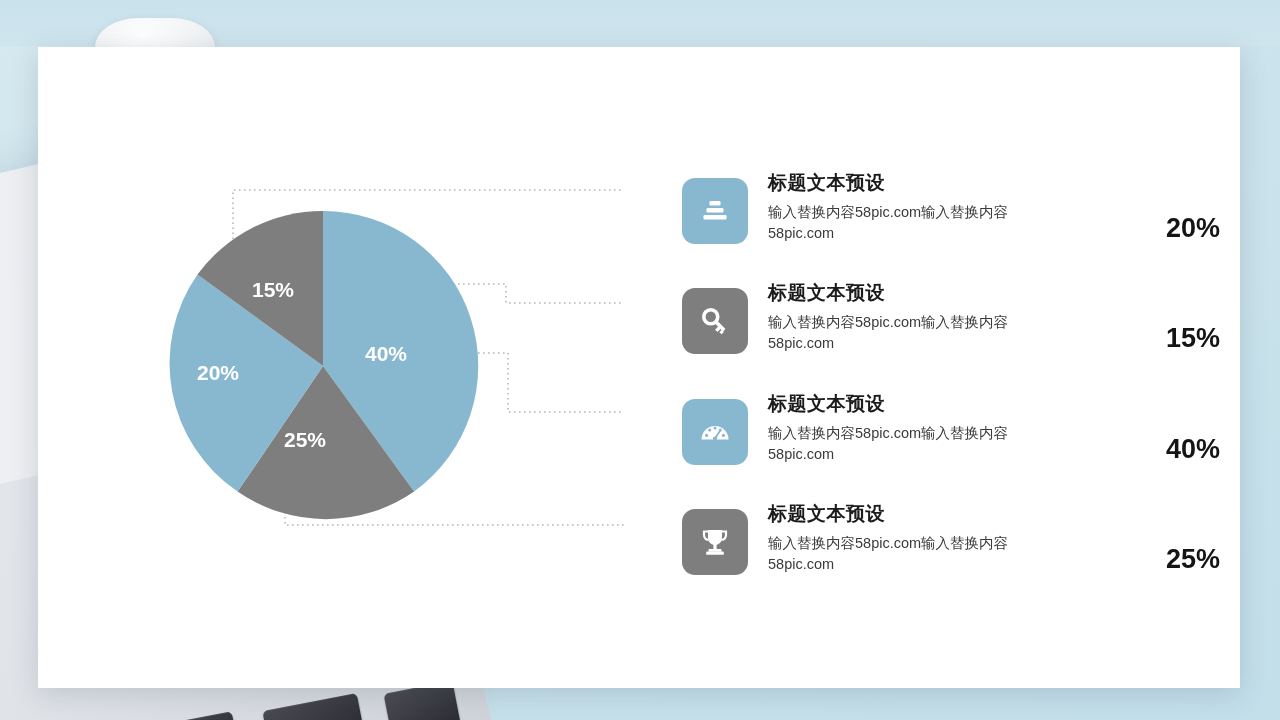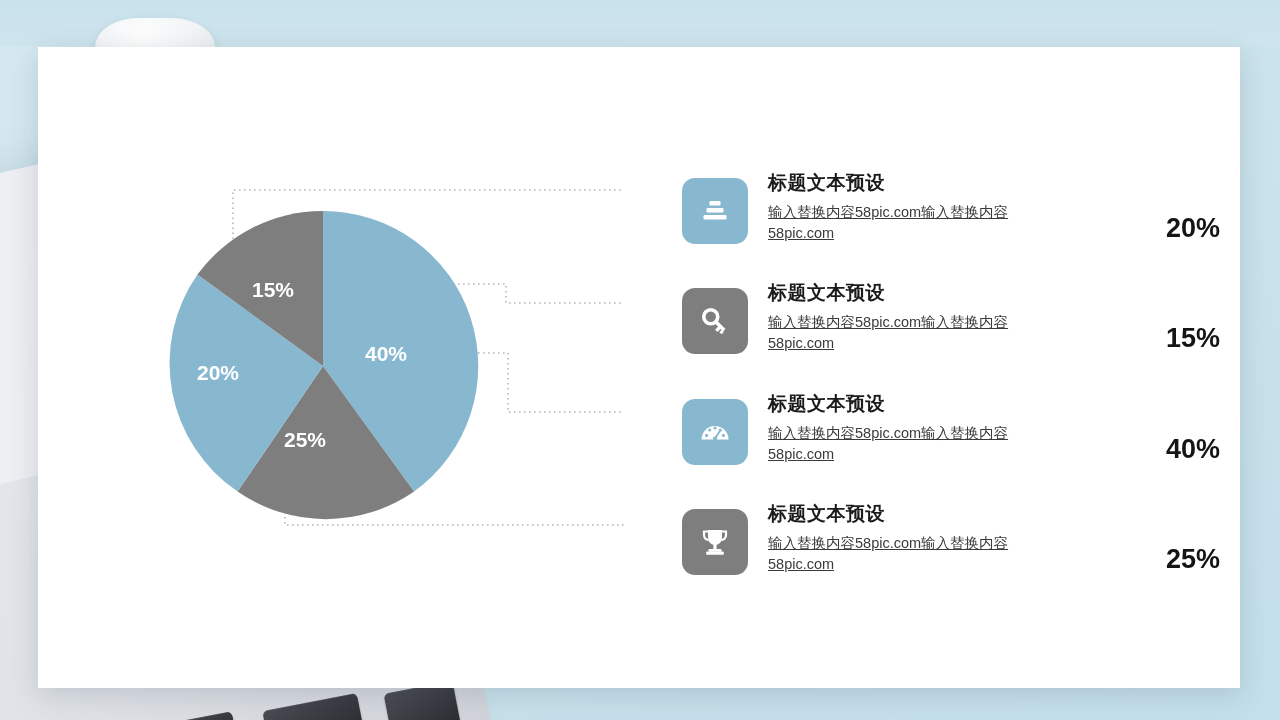--- a/index.html
+++ b/index.html
@@ -165,21 +165,20 @@
     line-height: 26px;
     margin: 0 0 6px 0;
   }
   .row-desc {
     font-family: "Liberation Sans", "DejaVu Sans", sans-serif;
     font-size: 14.5px;
     color: #3b3b3b;
     line-height: 21px;
     margin: 0;
     max-width: 286px;
-    text-decoration: underline;
   }
   .row-pct {
     flex: 0 0 auto;
     width: 96px;
     text-align: left;
     font-family: "Liberation Sans", "DejaVu Sans", sans-serif;
     font-weight: bold;
     font-size: 27px;
     color: #151515;
     padding-top: 35px;

